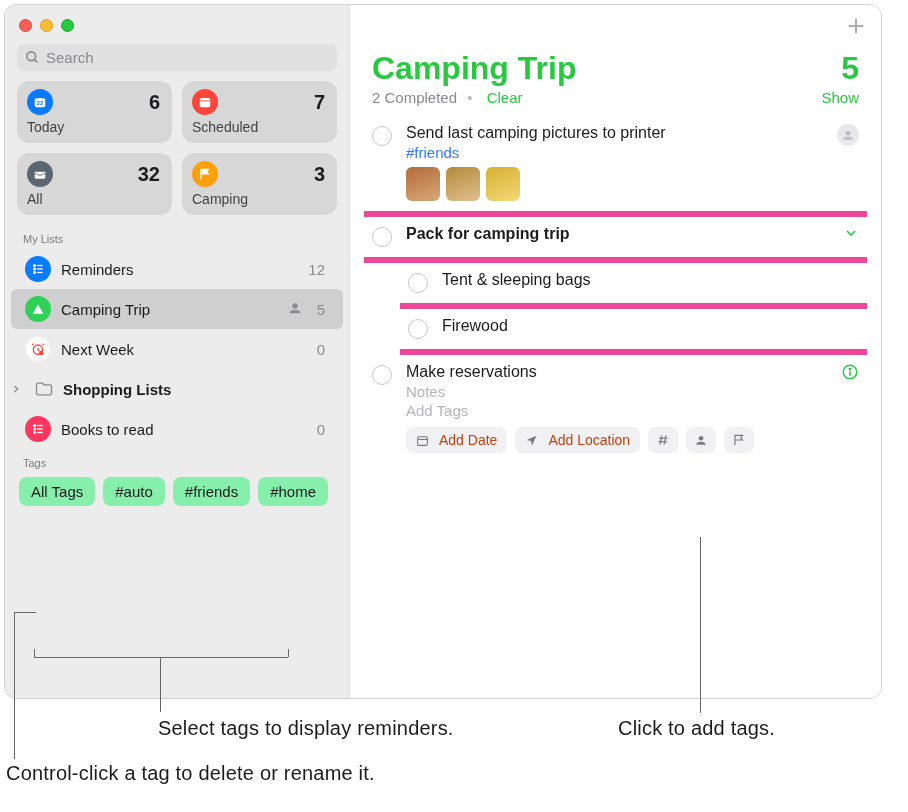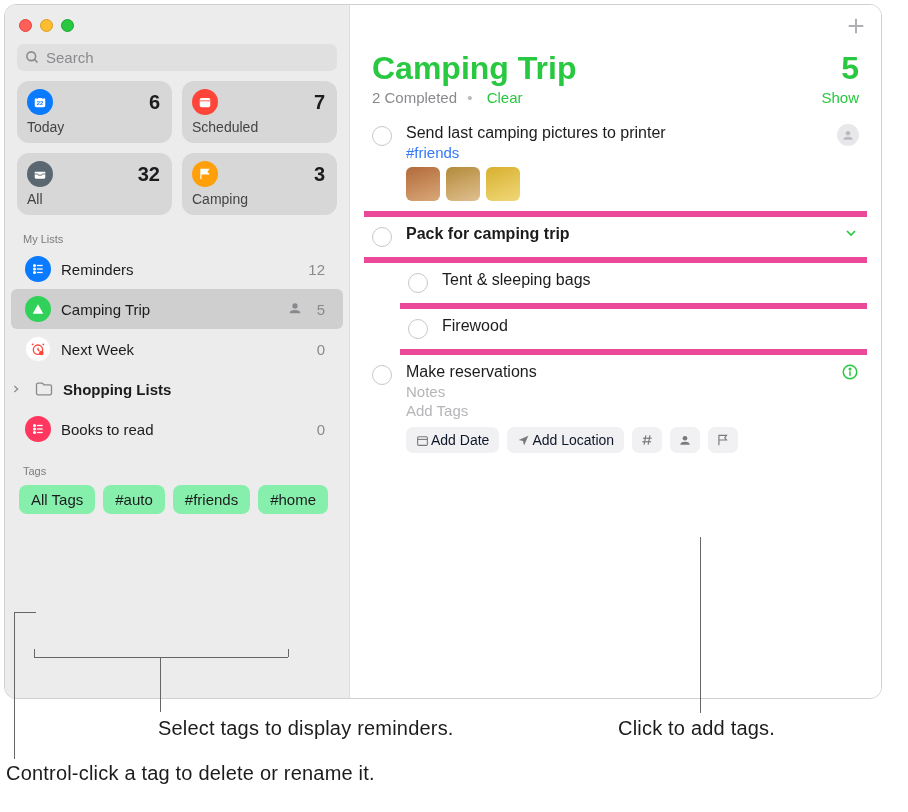--- a/index.html
+++ b/index.html
@@ -154,21 +154,21 @@
   .rem-right { display:flex; align-items:center; gap:8px; }
   .assignee { width:22px; height:22px; border-radius:50%; background:#e8e8ea; display:flex;align-items:center;justify-content:center;}
   .chev-expand { color:#28c840; }
   .info-ic { color:#28c840; }
   .sub { margin-left: 36px; }
   .rem-notes { color:#b5b5b9; font-size:15px; margin-top:2px; }
   .rem-addtags { color:#b5b5b9; font-size:15px; margin-top:2px; }
   .quick-row { display:flex; gap:8px; margin-top:8px; flex-wrap:nowrap; }
   .qbtn {
     background:#f1f1f3; border-radius:7px; padding:5px 10px;
-    display:flex; align-items:center; gap:2px; font-size:14px; color:#0f172a;
+    display:flex; align-items:center; gap:10px; font-size:14px; color:#c2410c;
   }
   .qbtn.icononly { padding:5px 8px; }
   
   .callout {
     position:absolute;
     font-size: 20px;
     color:#1c1c1e;
     letter-spacing: 0.2px;
   }
   .leader {
@@ -322,21 +322,21 @@
             <circle cx="6" cy="12" r="1.5" fill="#fff"></circle>
             <line x1="10" y1="12" x2="20" y2="12"></line>
             <circle cx="6" cy="18" r="1.5" fill="#fff"></circle>
             <line x1="10" y1="18" x2="20" y2="18"></line>
           </svg>
       </div>
       <span class="list-name">Books to read</span>
       <span class="count">0</span>
     </div>
 
-    <div class="section-header" style="margin-top:8px">Tags</div>
+    <div class="section-header" style="">Tags</div>
 
     <div class="tags-wrap">
       <div class="tag-chip">All Tags</div>
       <div class="tag-chip">#auto</div>
       <div class="tag-chip">#friends</div>
       <div class="tag-chip">#home</div>
     </div>
 
   </div>
 

